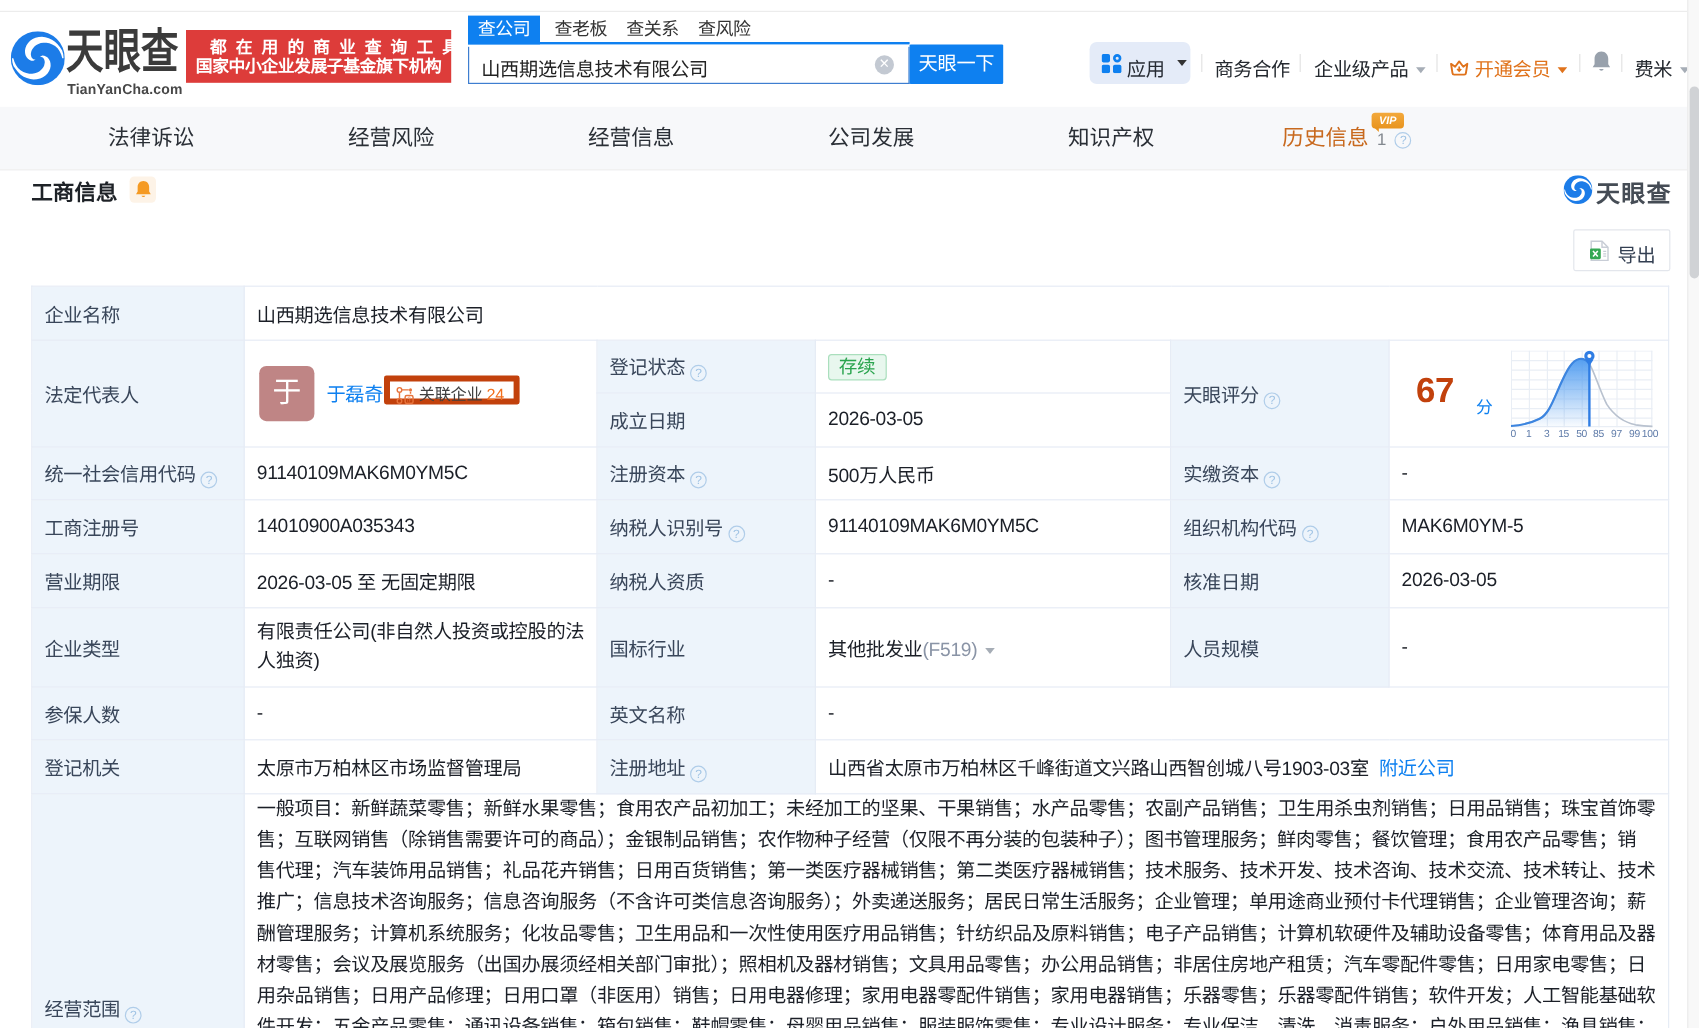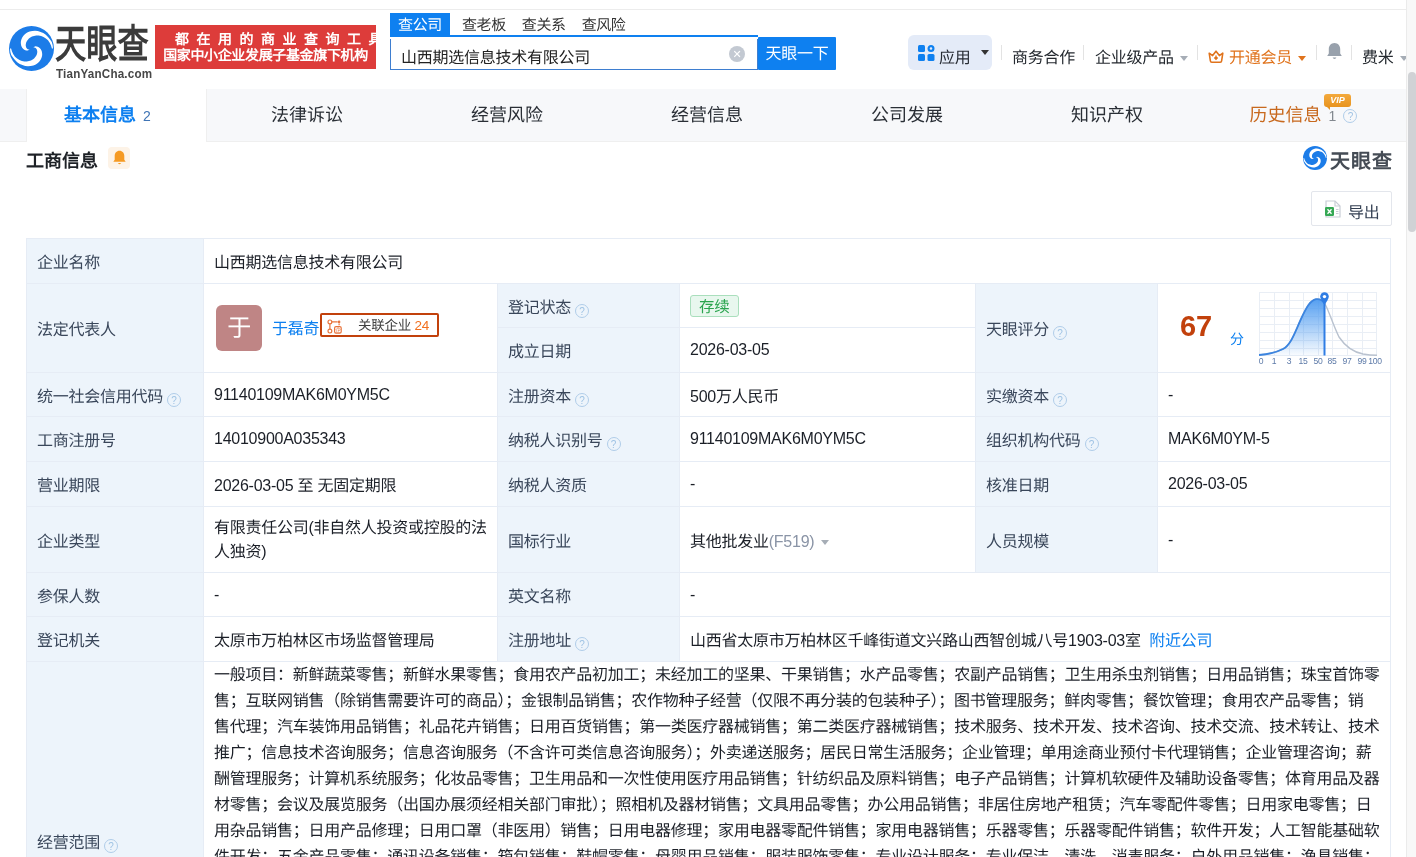--- a/index.html
+++ b/index.html
@@ -111,21 +111,20 @@
           <path d="M8.5 1 C5 1 2.8 3.8 2.8 7 L2.8 11.5 L1.2 14 L15.8 14 L14.2 11.5 L14.2 7 C14.2 3.8 12 1 8.5 1 Z" fill="#98a1ac"></path>
           <path d="M6.6 15.5 a2 2 0 0 0 3.8 0 Z" fill="#98a1ac"></path>
         </svg>
     </div>
     <div class="sep" style="left:1351px"></div>
     <div class="rnav" style="left:1362px;top:44px">费米<span class="caret gray"></span></div>
   </div>
 
   <div id="navbar">
     <div class="wrap">
-      <div class="nt on" style="width:181px;padding-right:18px">基本信息 <span class="cnt" style="color:#3f74b5">2</span></div>
       <div class="nt" style="width:200px">法律诉讼</div>
       <div class="nt" style="width:200px">经营风险</div>
       <div class="nt" style="width:200px">经营信息</div>
       <div class="nt" style="width:200px">公司发展</div>
       <div class="nt" style="width:200px">知识产权</div>
       <div class="nt" style="width:183px;color:#c8691e;padding-left:10px">历史信息 <span class="cnt">1</span> <span class="q" style="vertical-align:1px">?</span>
         <div style="position:absolute;left:117px;top:5px;width:27px;height:13px;background:linear-gradient(180deg,#f3a93c,#e8941f);border-radius:3px;color:#fff;font-size:9px;font-weight:bold;font-style:italic;line-height:13px;text-align:center;">VIP<div style="position:absolute;left:2px;bottom:-3px;width:0;height:0;border-left:4px solid transparent;border-right:0 solid transparent;border-top:4px solid #e8941f;"></div></div>
       </div>
     </div>
   </div>
@@ -169,21 +168,21 @@
         <tr style="height:45px">
           <td class="lb">企业名称</td>
           <td colspan="5">山西期选信息技术有限公司</td>
         </tr>
     <tr style="height:44px">
       <td class="lb" rowspan="2">法定代表人</td>
       <td rowspan="2" id="legalcell">
         <div style="position:relative;height:88px;">
           <div style="position:absolute;left:2px;top:21px;width:46px;height:46px;background:#bf8585;border-radius:6px;color:#fff;font-size:24px;text-align:center;line-height:46px;">于</div>
           <span style="position:absolute;left:58px;top:31px;font-size:16px;letter-spacing:-0.25px;color:#0e80f0;">于磊奇</span>
-          <span style="position:absolute;left:106px;top:29px;height:24px;border:2px solid #c2410c;border-radius:2px;background:#fff;font-size:13.5px;color:#404040;line-height:22px;padding:0 8px 0 36px;white-space:nowrap;">
+          <span style="position:absolute;left:106px;top:29px;height:24px;border:5px solid #c2410c;border-radius:2px;background:#fff;font-size:13.5px;color:#404040;line-height:22px;padding:0 8px 0 24px;white-space:nowrap;">
             <svg style="position:absolute;left:5px;top:4px" width="15" height="15" viewBox="0 0 15 15">
                   <g fill="none" stroke="#e8743c" stroke-width="1.2">
                     <circle cx="2.9" cy="2.9" r="1.9"></circle>
                     <circle cx="2.9" cy="12.1" r="1.9"></circle>
                     <circle cx="12.1" cy="2.9" r="1.3" fill="#e8743c" stroke="none"></circle>
                     <path d="M2.9 4.8 L2.9 10.2 M4.8 2.9 L10.7 2.9 M12.1 4.4 L12.1 6.2"></path>
                     <rect x="7.6" y="7.6" width="6.6" height="6.6" rx="1.4"></rect>
                   </g>
                   <text x="10.9" y="13" font-size="5.6" fill="#e8743c" text-anchor="middle">企</text>
                 </svg>

